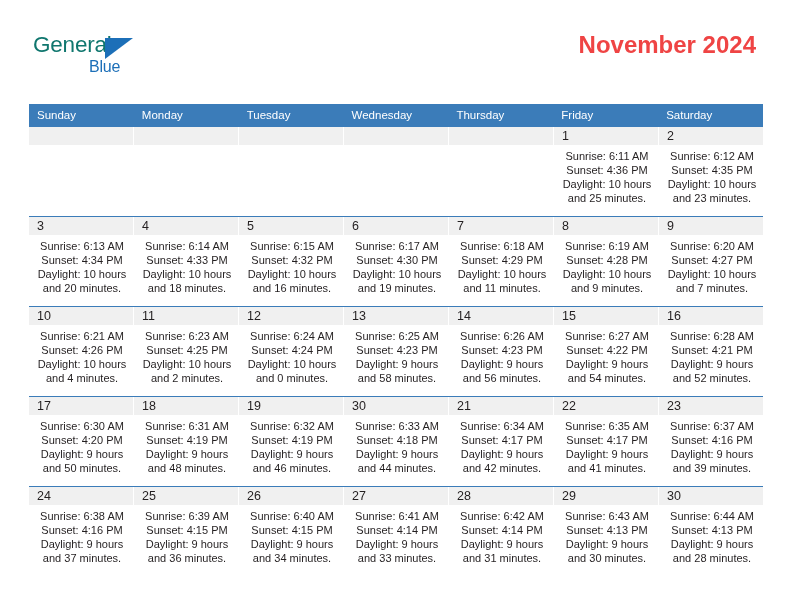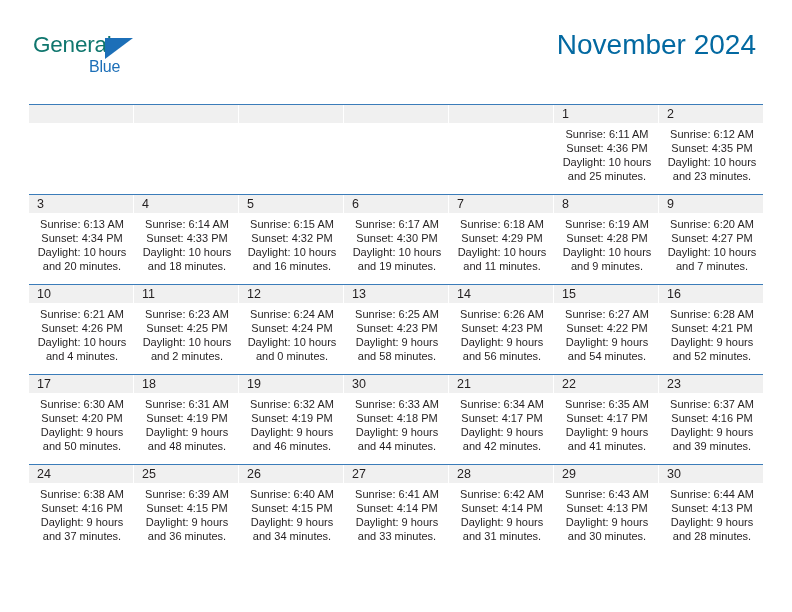--- a/index.html
+++ b/index.html
@@ -58,24 +58,24 @@
     line-height: 24px;
     font-family: "Liberation Sans", sans-serif;
   }
   .title-block {
     position: absolute;
     right: 36px;
     top: 28px;
     text-align: right;
   }
   .cal-title {
-    font-size: 28px;
-    color: #0369a1;
+    font-size: 24px;
+    color: #ef4444;
     line-height: 34px;
-    font-weight: normal;
+    font-weight: bold;
     letter-spacing: 0px;
   }
   .cal-subtitle {
     font-size: 14.5px;
     color: #231f20;
     line-height: 22px;
     margin-top: 5px;
   }
 
   
@@ -147,20 +147,29 @@
       <span class="logo-general">General</span>
       <span class="logo-triangle"></span>
       <span class="logo-blue">Blue</span>
     </div>
     <div class="title-block">
       <div class="cal-title">November 2024</div>
     </div>
   </div>
 
   <div class="calendar">
+    <div class="dow-row">
+      <div class="dow">Sunday</div>
+      <div class="dow">Monday</div>
+      <div class="dow">Tuesday</div>
+      <div class="dow">Wednesday</div>
+      <div class="dow">Thursday</div>
+      <div class="dow">Friday</div>
+      <div class="dow">Saturday</div>
+    </div>
     <div id="weeks-container">
         <div class="week">
           <div class="day empty">
             <div class="daynum-band">
               <div class="daynum"></div>
             </div>
           </div>
           <div class="day empty">
             <div class="daynum-band">
               <div class="daynum"></div>

